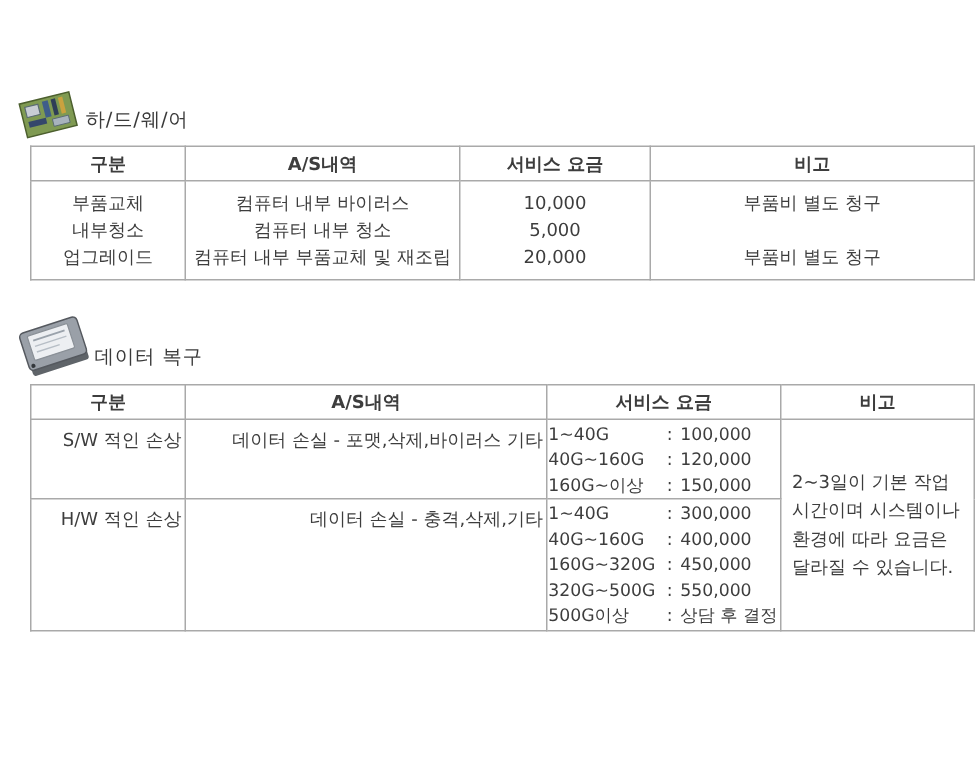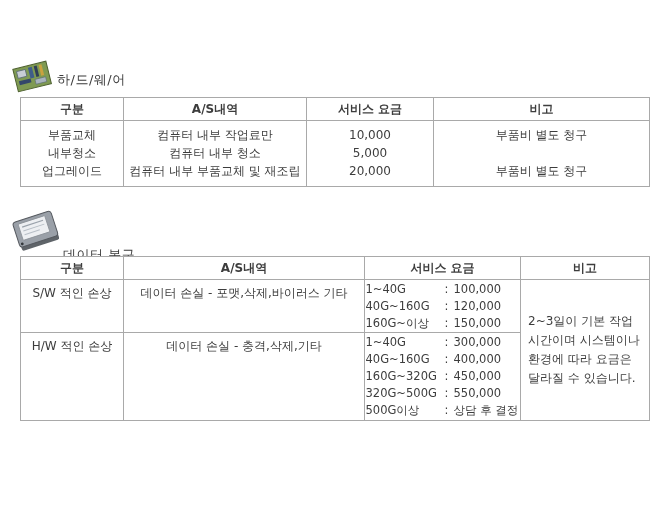--- a/index.html
+++ b/index.html
@@ -15,21 +15,21 @@
   table.price th,table.price td{border:1px solid #a9a9a9;font-size:12px;color:#3d3d3d;}
   table.price th{font-weight:bold;height:22px;text-align:center;padding:0;}
   
   #t-hw{top:97px;width:629px;}
   #t-hw td{vertical-align:top;text-align:center;padding:5px 0 6px;}
   .t1-line{height:18px;line-height:18px;}
   
   #t-dr{top:256px;width:629px;}
   #t-dr tr.r1{height:51px;}
   #t-dr tr.r2{height:88px;}
-  #t-dr td.cell-top{vertical-align:top;text-align:center;padding:5px 2px 0;}
+  #t-dr td.cell-top{vertical-align:top;text-align:right;padding:5px 2px 0;}
   #t-dr td.fee-cell{vertical-align:top;text-align:center;padding:1px 0 0;}
   .fee-line{display:grid;grid-template-columns:74px 14px 66px;justify-content:center;height:17px;line-height:17px;font-size:11.5px;}
   .fee-range{text-align:left;}
   .fee-colon{text-align:center;}
   .fee-price{text-align:left;}
   #t-dr td.note-cell{vertical-align:middle;text-align:left;line-height:19px;padding:0 7px;}
   
   .footnotes{position:absolute;left:24px;top:421px;font-size:12px;line-height:22px;color:#3d3d3d;}
   .fn-marker{margin-right:4px;}
   .fn-line2{margin-left:16px;}
@@ -79,21 +79,21 @@
       </tr>
     </thead>
     <tbody>
       <tr>
         <td>
           <div class="t1-line">부품교체</div>
           <div class="t1-line">내부청소</div>
           <div class="t1-line">업그레이드</div>
         </td>
         <td>
-          <div class="t1-line">컴퓨터 내부 작업료만</div>
+          <div class="t1-line">컴퓨터 내부 바이러스</div>
           <div class="t1-line">컴퓨터 내부 청소</div>
           <div class="t1-line">컴퓨터 내부 부품교체 및 재조립</div>
         </td>
         <td>
           <div class="t1-line">10,000</div>
           <div class="t1-line">5,000</div>
           <div class="t1-line">20,000</div>
         </td>
         <td>
           <div class="t1-line">부품비 별도 청구</div>
@@ -108,21 +108,21 @@
     <g transform="rotate(-18 29 23)">
       <rect x="10" y="28" width="39" height="10" rx="2" fill="#5f6469"></rect>
       <rect x="9" y="8" width="40" height="26" rx="3" fill="#9aa0a8" stroke="#55595f" stroke-width="1"></rect>
       <rect x="14" y="11" width="28" height="17" rx="1" fill="#edeff2" stroke="#8a9097" stroke-width="0.8"></rect>
       <line x1="17" y1="15" x2="39" y2="15" stroke="#9aa2ab" stroke-width="1.2"></line>
       <line x1="17" y1="19" x2="39" y2="19" stroke="#b7bec6" stroke-width="1"></line>
       <line x1="17" y1="23" x2="33" y2="23" stroke="#b7bec6" stroke-width="1"></line>
       <circle cx="12" cy="31" r="1.4" fill="#33373b"></circle>
     </g>
   </svg>
-  <div class="sec-title" style="left:63px;top:246px">데이터 복구</div>
+  <div class="sec-title" style="left:63px;top:229px">데이터 복구</div>
 
   <table class="price" id="t-dr">
     <colgroup>
         <col style="width:103px">
         <col style="width:241px">
         <col style="width:156px">
         <col style="width:129px">
       </colgroup>
     <thead>
       <tr>

